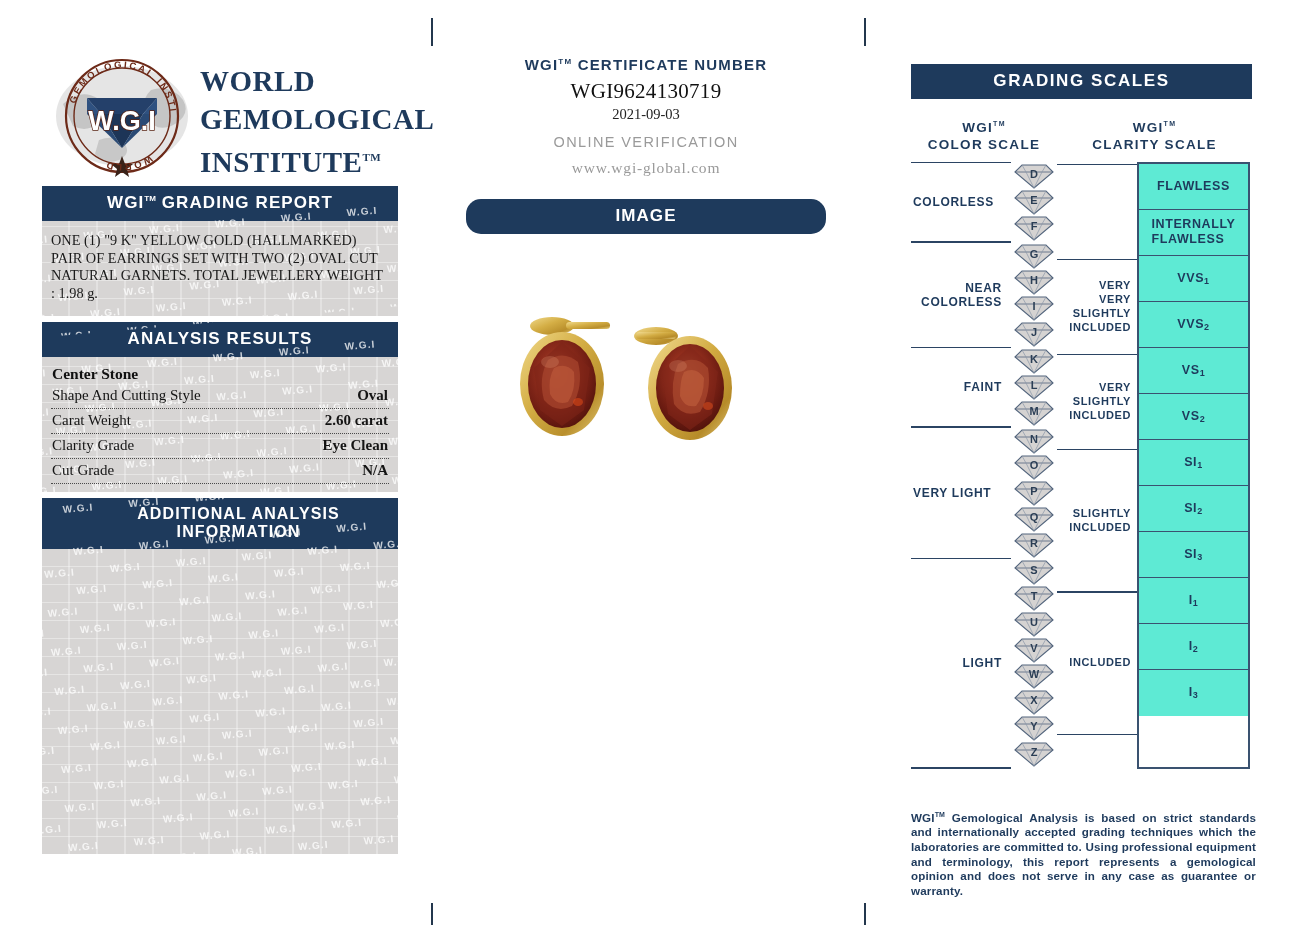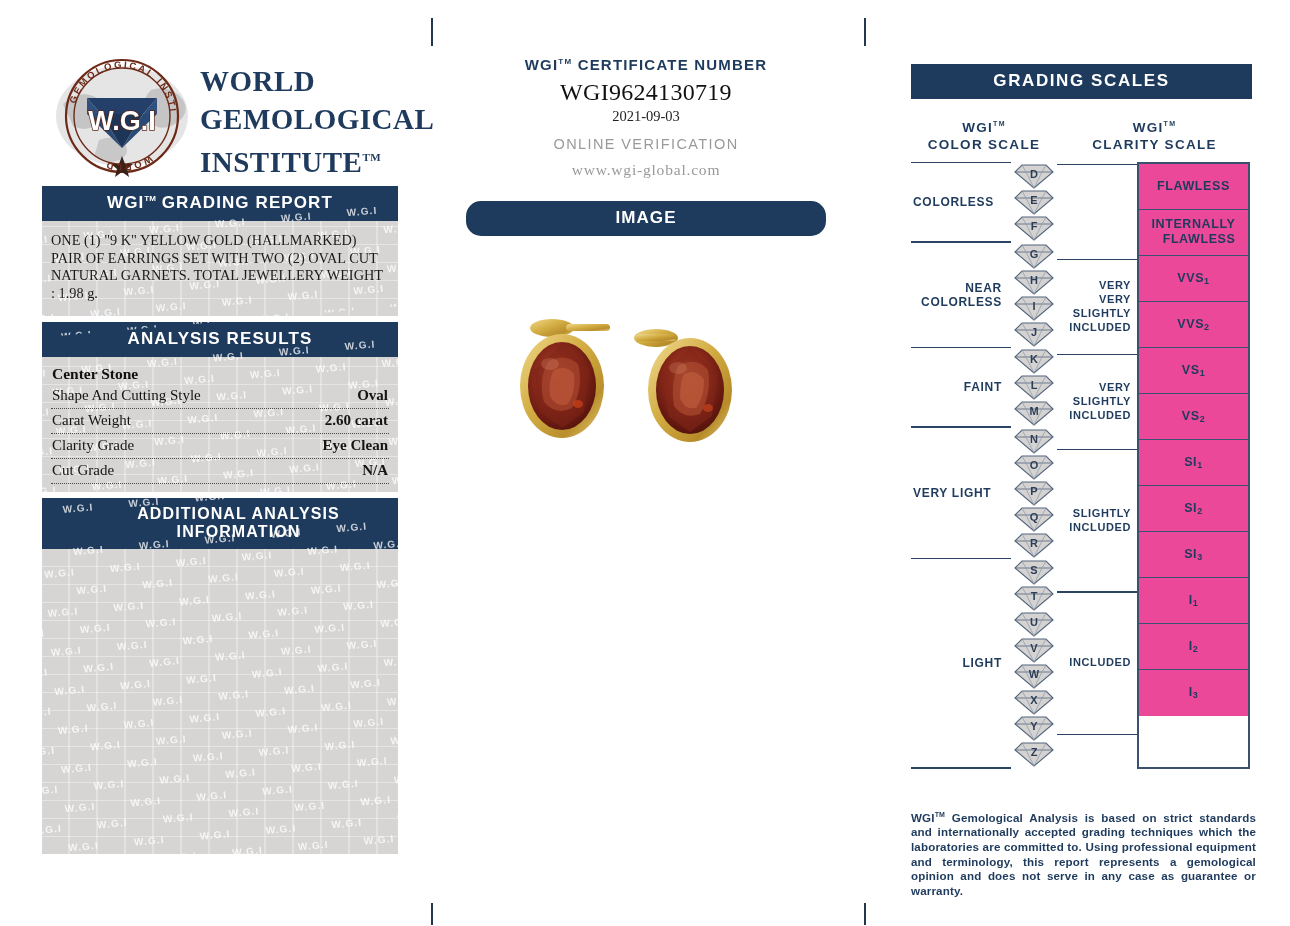--- a/index.html
+++ b/index.html
@@ -83,21 +83,21 @@
   .c-line { font-size: 14.6px; line-height: 19px; color: #161616; }
 
   
   #center { position: absolute; left: 466px; top: 56px; width: 360px; text-align: center; }
   #cert-label {
     font-family: "Liberation Sans", sans-serif;
     font-weight: bold; font-size: 15px; color: #1e3a5c;
     letter-spacing: 1.2px;
   }
   #cert-label sup { font-size: 8px; }
-  #cert-number { font-size: 24px; color: #111; margin-top: 6px; letter-spacing: .3px; }
+  #cert-number { font-size: 21px; color: #111; margin-top: 6px; letter-spacing: .3px; }
   #cert-date { font-size: 14.5px; color: #222; margin-top: 2px; }
   #verify-label {
     font-family: "Liberation Sans", sans-serif;
     font-size: 14.5px; color: #9a9a9a; letter-spacing: 1.4px; margin-top: 11px;
   }
   #verify-url { font-size: 15.5px; color: #9a9a9a; letter-spacing: .8px; margin-top: 9px; }
   #image-bar { margin-top: 22px; border-radius: 15px; }
 
   
   #photo { position: relative; height: 220px; margin-top: 72px; }
@@ -150,27 +150,27 @@
   .cl-labels { width: 80px; position: relative; }
   .cl-label {
     position: absolute; right: 6px; text-align: right;
     font-family: "Liberation Sans", sans-serif;
     font-weight: bold; font-size: 11px; color: #1e3a5c;
     letter-spacing: .6px; line-height: 14px;
   }
   .cl-rule { position: absolute; left: 0; right: 0; height: 1.5px; background: #2b4463; }
   .cl-boxes { width: 113px; border: 2px solid #3a5270; }
   .cl-box {
-    background: #ec4899;
+    background: #5eead4;
     border-bottom: 1.5px solid #3a5270;
     height: 46px;
     display: flex; align-items: center; justify-content: center;
     font-family: "Liberation Sans", sans-serif;
     font-weight: bold; font-size: 12.5px; color: #1e3a5c;
-    letter-spacing: .6px; text-align: right; line-height: 15px;
+    letter-spacing: .6px; text-align: left; line-height: 15px;
   }
   .cl-box:last-child { border-bottom: none; }
   .cl-box sub { font-size: 9px; vertical-align: baseline; position: relative; top: 3px; }
 
   #disclaimer {
     position: absolute; left: 911px; top: 808px; width: 345px;
     font-family: "Liberation Sans", sans-serif;
     font-size: 11.6px; font-weight: bold; line-height: 14.6px;
     color: #1e3a5c; text-align: justify; letter-spacing: .15px;
   }

